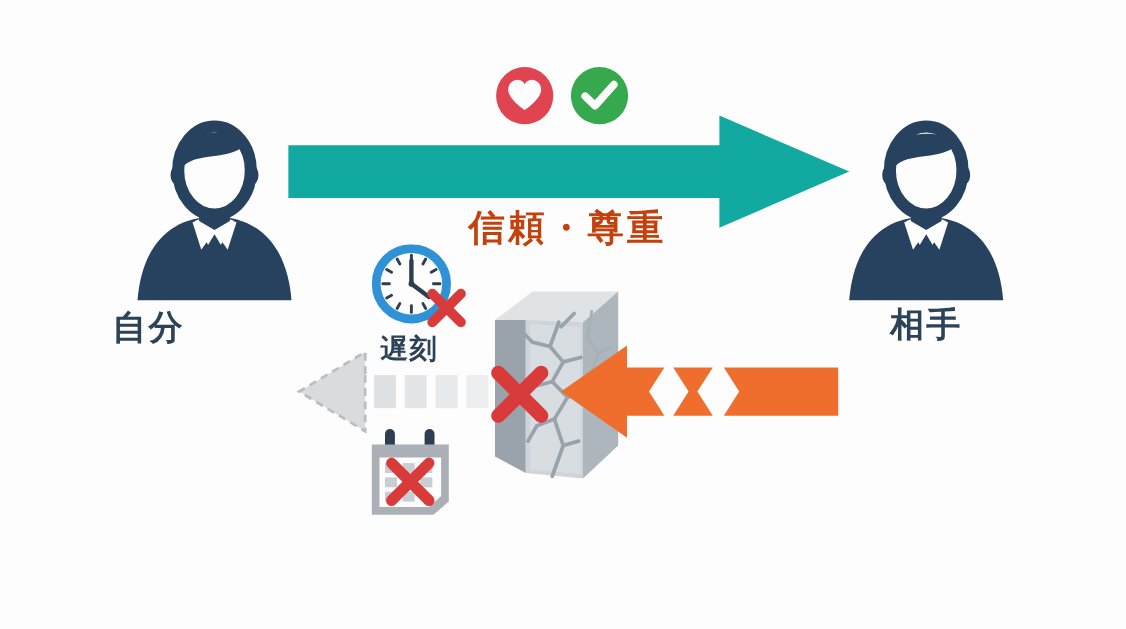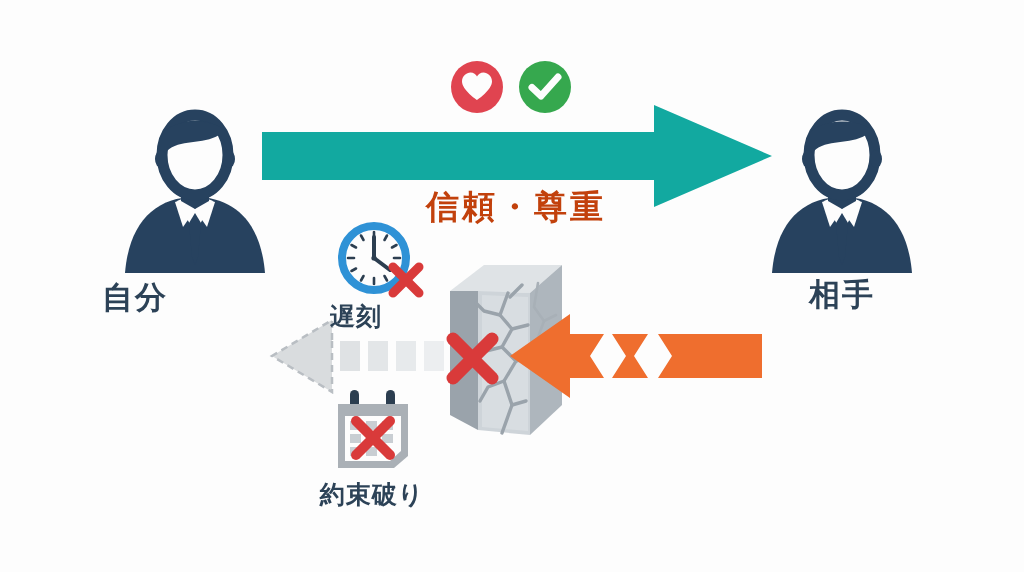--- a/index.html
+++ b/index.html
@@ -198,21 +198,21 @@
       <line x1="36" y1="36" x2="36" y2="15" stroke="#2c3e50" stroke-width="4" stroke-linecap="round"></line>
       <line x1="36" y1="36" x2="52" y2="48" stroke="#2c3e50" stroke-width="4" stroke-linecap="round"></line>
       <circle cx="36" cy="36" r="2.6" fill="#2c3e50"></circle>
 
       <g stroke="#d93a3a" stroke-width="9" stroke-linecap="round">
         <line x1="55" y1="45" x2="81" y2="71"></line>
         <line x1="81" y1="45" x2="55" y2="71"></line>
       </g>
     </svg>
   </div>
-  <div class="caption" style="left:256px; top:300px;">遅刻</div>
+  <div class="caption" style="left:272px; top:300px;">遅刻</div>
 
   <div class="abs" style="left:332px; top:388px;">
     <svg width="82" height="86" viewBox="0 0 82 86">
 
       <rect x="18" y="2" width="9" height="20" rx="4.5" fill="#2c3e50"></rect>
       <rect x="54" y="2" width="9" height="20" rx="4.5" fill="#2c3e50"></rect>
 
       <path d="M6 16 L76 16 L76 68 L62 80 L6 80 Z" fill="#aab0b6"></path>
 
       <path d="M13 28 L69 28 L69 63 L58 73 L13 73 Z" fill="#fdfdfd"></path>
@@ -227,15 +227,14 @@
         <rect x="18" y="59" width="11" height="9"></rect>
         <rect x="34" y="59" width="11" height="9"></rect>
       </g>
 
       <g stroke="#d93a3a" stroke-width="10" stroke-linecap="round">
         <line x1="24" y1="33" x2="58" y2="67"></line>
         <line x1="58" y1="33" x2="24" y2="67"></line>
       </g>
     </svg>
   </div>
-  <div class="caption" style="left:272px; top:478px;">約束破り</div>
 
 </div>
 
 </body></html>

